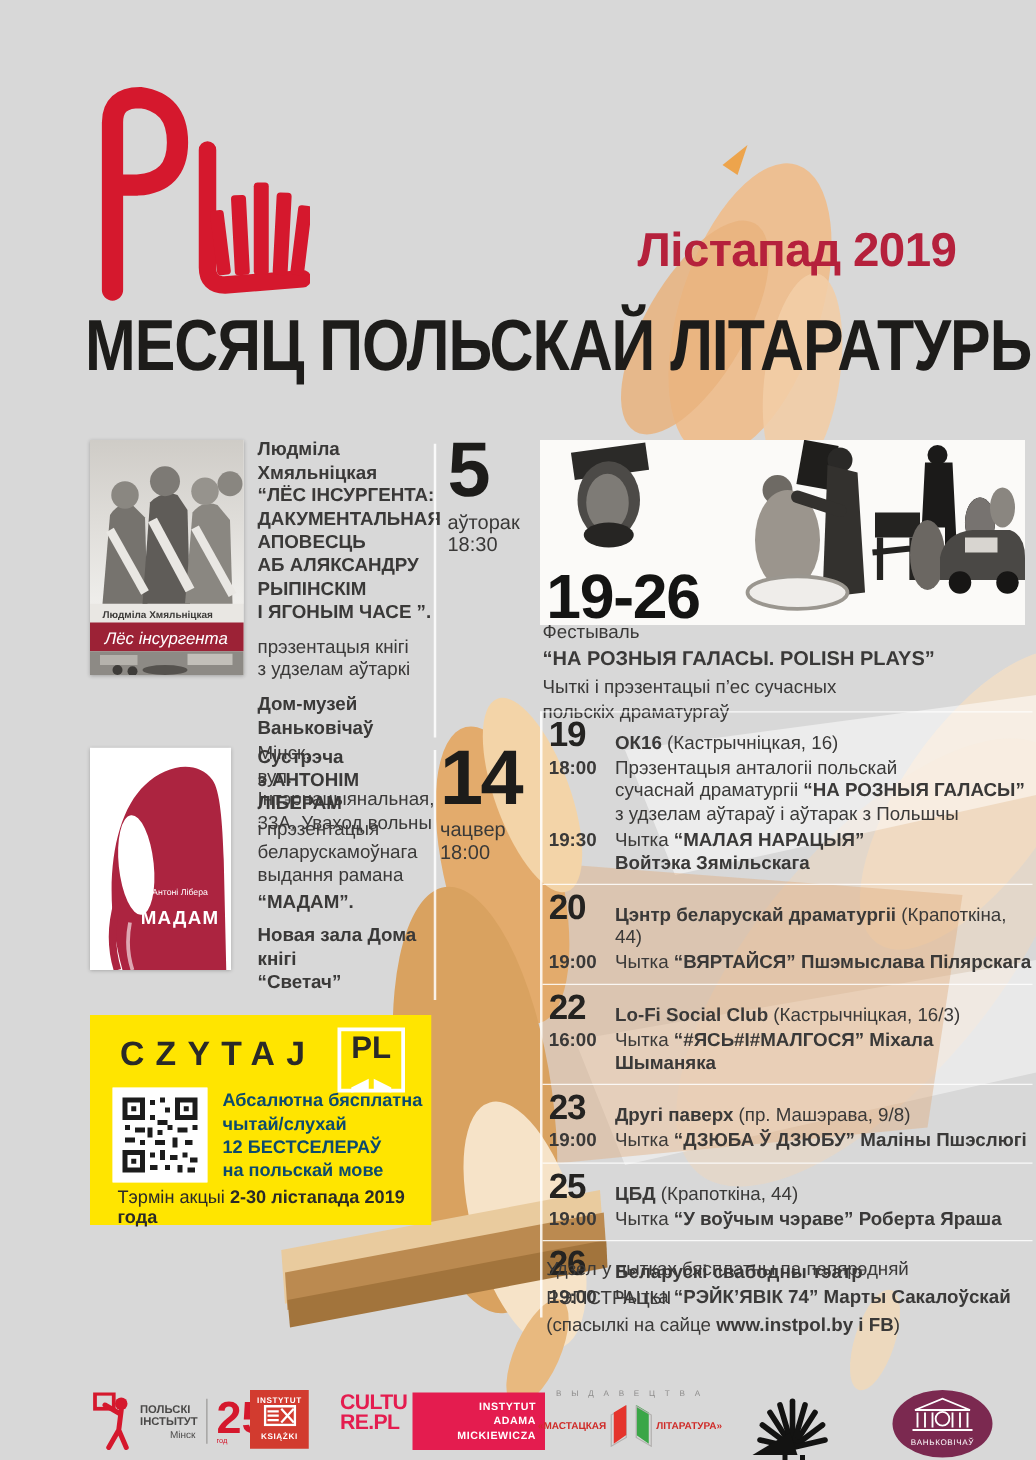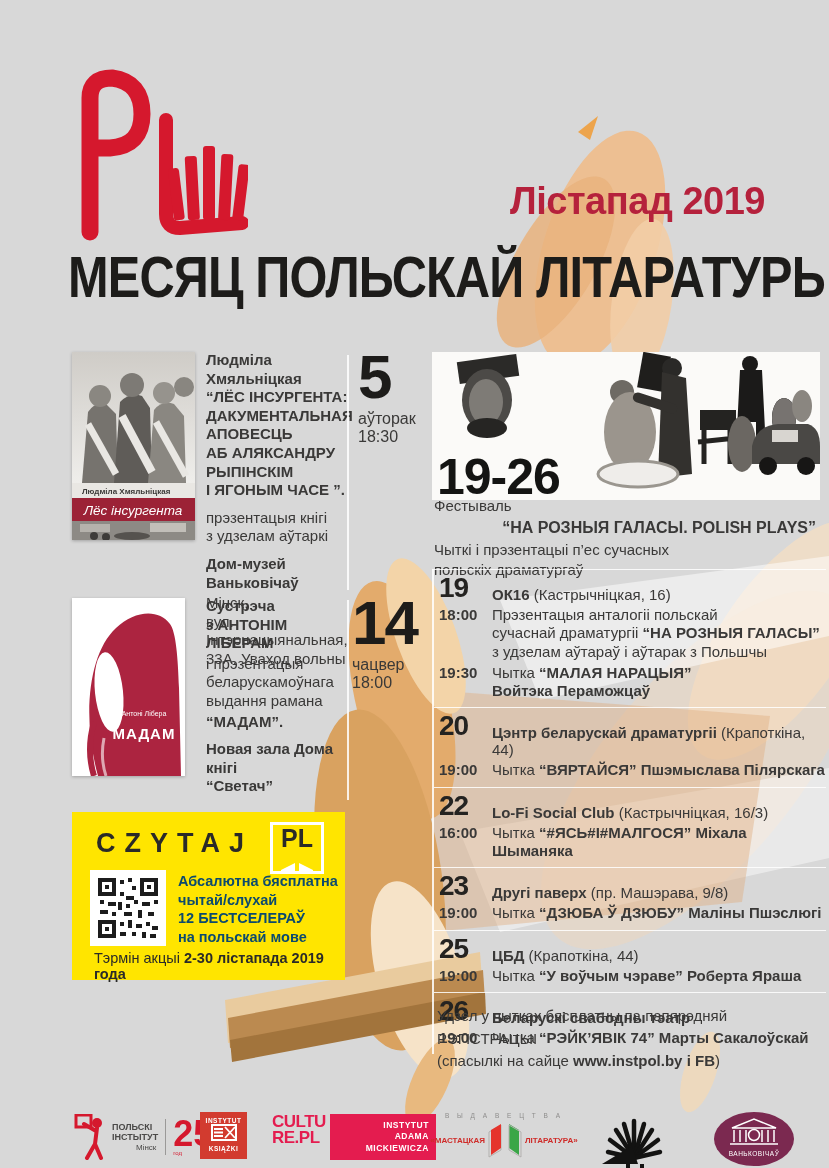--- a/index.html
+++ b/index.html
@@ -48,21 +48,21 @@
   .pl-book{position:absolute;left:7px;bottom:-4px;}
   .qr{position:absolute;left:18px;top:58px;width:76px;height:76px;background:#fff;}
   .offer{position:absolute;left:106px;top:60px;font-size:14.5px;font-weight:bold;color:#0c4a6e;line-height:1.28;white-space:pre-line;}
   .term{position:absolute;left:22px;top:138px;font-size:14.5px;color:#2a2a28;}
   .term .b{font-weight:bold;}
 
   
   .photo-box{left:432px;top:352px;width:388px;height:148px;background:#fbfaf8;z-index:2;}
   .range{position:absolute;left:5px;bottom:-2px;font-size:50px;font-weight:bold;color:#141413;letter-spacing:-1px;line-height:1;}
   .fest-head{left:434px;top:496px;width:382px;z-index:2;font-size:15px;line-height:1.3;}
-  .fest-head .name{font-weight:bold;font-size:16px;margin:2px 0;color:#3a3938;text-align:right;}
+  .fest-head .name{font-weight:bold;font-size:16px;margin:2px 0;color:#3a3938;}
   .fest-head .sub{white-space:pre-line;}
 
   .schedule{left:432px;top:569px;width:392px;z-index:2;border-left:2px solid rgba(255,255,255,.85);}
   .day{border-top:1px solid rgba(255,255,255,.85);padding:5px 0 7px;}
   .day-head{display:flex;align-items:flex-start;}
   .num{width:58px;flex:none;font-size:28px;font-weight:bold;color:#242321;line-height:.95;letter-spacing:-1px;padding-left:5px;box-sizing:border-box;}
   .venue{font-size:15px;padding-top:11px;color:#3a3938;}
   .venue .vn{font-weight:bold;}
   .item{display:flex;margin-top:3px;}
   .time{width:58px;flex:none;font-weight:bold;font-size:15px;color:#3a3938;padding-left:5px;box-sizing:border-box;}
@@ -333,21 +333,21 @@
       </div>
       <div class="item">
         <div class="time">18:00</div>
         <div class="desc"><span>Прэзентацыя анталогіі польскай
 сучаснай драматургіі </span><b>“НА РОЗНЫЯ ГАЛАСЫ”</b><span>
 з удзелам аўтараў і аўтарак з Польшчы</span></div>
       </div>
       <div class="item">
         <div class="time">19:30</div>
         <div class="desc"><span>Чытка </span><b>“МАЛАЯ НАРАЦЫЯ”
-Войтэка Пераможцаў</b><span></span></div>
+Войтэка Зямільскага</b><span></span></div>
       </div>
     </div>
 
     <div class="day">
       <div class="day-head">
         <div class="num">20</div>
         <div class="venue"><span class="vn">Цэнтр беларускай драматургіі</span><span> (Крапоткіна, 44)</span></div>
       </div>
       <div class="item">
         <div class="time">19:00</div>

